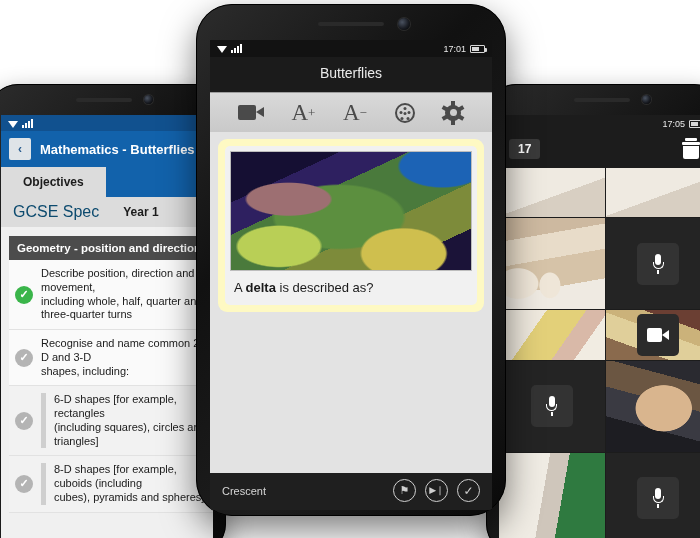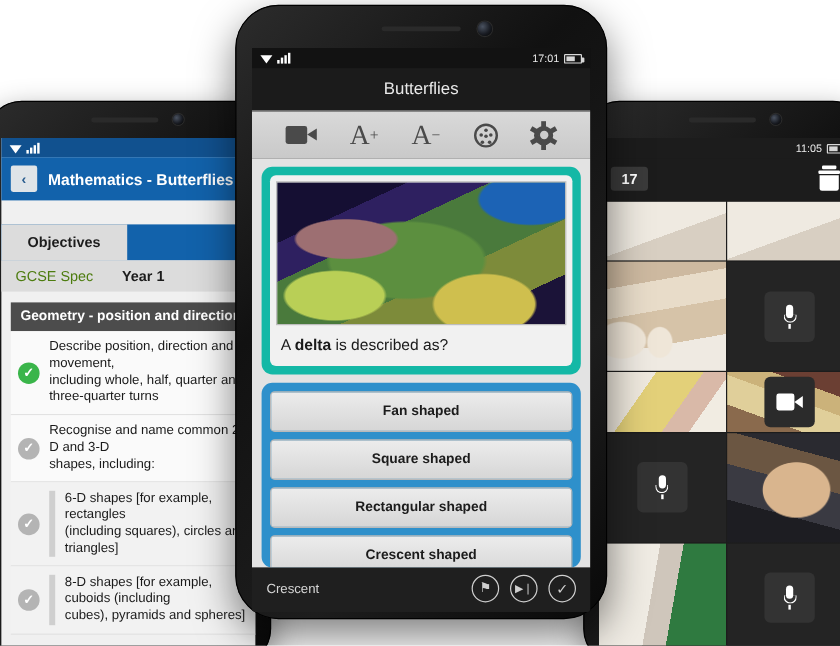--- a/index.html
+++ b/index.html
@@ -72,31 +72,31 @@
   .l-header {
     background: #1262ab; display: flex; align-items: center; gap: 9px;
     padding: 7px 8px; flex: 0 0 auto;
   }
   .l-back {
     width: 22px; height: 22px; background: #dfe4e8; border-radius: 2px;
     display:flex; align-items:center; justify-content:center;
     color:#2a5d8f; font-size:12px; font-weight:bold; flex:0 0 auto;
   }
   .l-title { color:#fff; font-size:13px; font-weight:bold; white-space:nowrap; }
-  .l-tabs { display:flex; background:#1262ab; height:30px; flex:0 0 auto;margin-top:20px; }
+  .l-tabs { display:flex; background:#1262ab; height:30px; flex:0 0 auto; }
   .l-tab {
     padding: 0 22px; display:flex; align-items:center; justify-content:center;
     font-size:12px; font-weight:bold; color:#fff;
   }
   .l-tab.active { background:#dcdcdc; color:#1c1c1c; }
   .l-subbar {
     display:flex; align-items:center; gap:24px; background:#dcdcdc;
     padding:6px 12px; flex:0 0 auto;
   }
-  .l-spec { color:#4d7c0f; font-size:12px; }
+  .l-spec { color:#0c4a6e; font-size:16px; }
   .l-year { color:#1c1c1c; font-size:12px; font-weight:bold; }
   .l-list { flex:1; overflow:hidden; padding:4px 0 0 8px; }
   .l-group {
     background:#4c4c4c; color:#fff; font-size:11.5px; font-weight:bold;
     padding:6px 8px; margin-top:5px; white-space:nowrap;
   }
   .l-row {
     display:flex; align-items:center; gap:8px; background:#fafafa;
     border-bottom:1px solid #e2e2e2; padding:7px 6px; min-height:42px;
   }
@@ -225,21 +225,21 @@
   .gear-ico .hole {
     position:absolute; left:7.5px; top:7.5px; width:7px; height:7px;
     border-radius:50%; background:#cdcdcd;
   }
 
   .c-content {
     flex:1; background:#e3e3e3; padding:7px 8px 0; display:flex;
     flex-direction:column; gap:7px; overflow:hidden;
   }
   .q-card {
-    background:#14b8a6; border-radius:9px; padding:7px; flex:0 0 auto;
+    background:#fef9c3; border-radius:9px; padding:7px; flex:0 0 auto;
   }
   .q-inner { background:#f1f1f1; border-radius:5px; padding:5px 5px 0; }
   .q-img {
     width:100%; height:120px; border:1px solid #bdbdbd;
     background:
       radial-gradient(ellipse at 24% 40%, #9d6f72 0 16%, transparent 17%),
       radial-gradient(ellipse at 20% 80%, #b9cf56 0 15%, transparent 16%),
       radial-gradient(ellipse at 72% 86%, #cfbf4e 0 17%, transparent 18%),
       radial-gradient(ellipse at 88% 12%, #1c63b5 0 14%, transparent 15%),
       radial-gradient(ellipse at 45% 55%, #5c8f3f 0 34%, transparent 36%),
@@ -348,21 +348,21 @@
   <div class="phone" id="phone-right">
     <div class="phone-body"></div>
     <div class="bezel-speaker" style="left:88px; top:14px; width:56px;"></div>
     <div class="bezel-cam" style="left:156px; top:11px; width:9px; height:9px;"></div>
 
     <div class="screen">
       <div id="right-ui">
 
         <div class="statusbar" style="background:#1c1c1c; justify-content:flex-end;">
           <div class="sb-right">
-            <span>11:05</span>
+            <span>17:05</span>
             <span class="batt">
                 <i></i>
               </span>
           </div>
         </div>
 
         <div class="r-topbar">
           <div class="r-count">17</div>
           <div class="bin-ico">
             <span class="bin-lid"></span>
@@ -484,26 +484,20 @@
 
           <div class="q-card">
             <div class="q-inner">
               <div class="q-img"></div>
               <div class="q-text">
                 <span>A </span><b>delta</b><span> is described as?</span>
               </div>
             </div>
           </div>
 
-          <div class="a-card">
-            <div class="a-opt">Fan shaped</div>
-            <div class="a-opt">Square shaped</div>
-            <div class="a-opt">Rectangular shaped</div>
-            <div class="a-opt">Crescent shaped</div>
-          </div>
 
         </div>
 
         <div class="c-bottombar">
           <span class="bb-label">Crescent</span>
           <span class="bb-icons">
             <span class="bb-btn flag">
                 <span class="glyph">⚑</span>
               </span>
             <span class="bb-btn">

